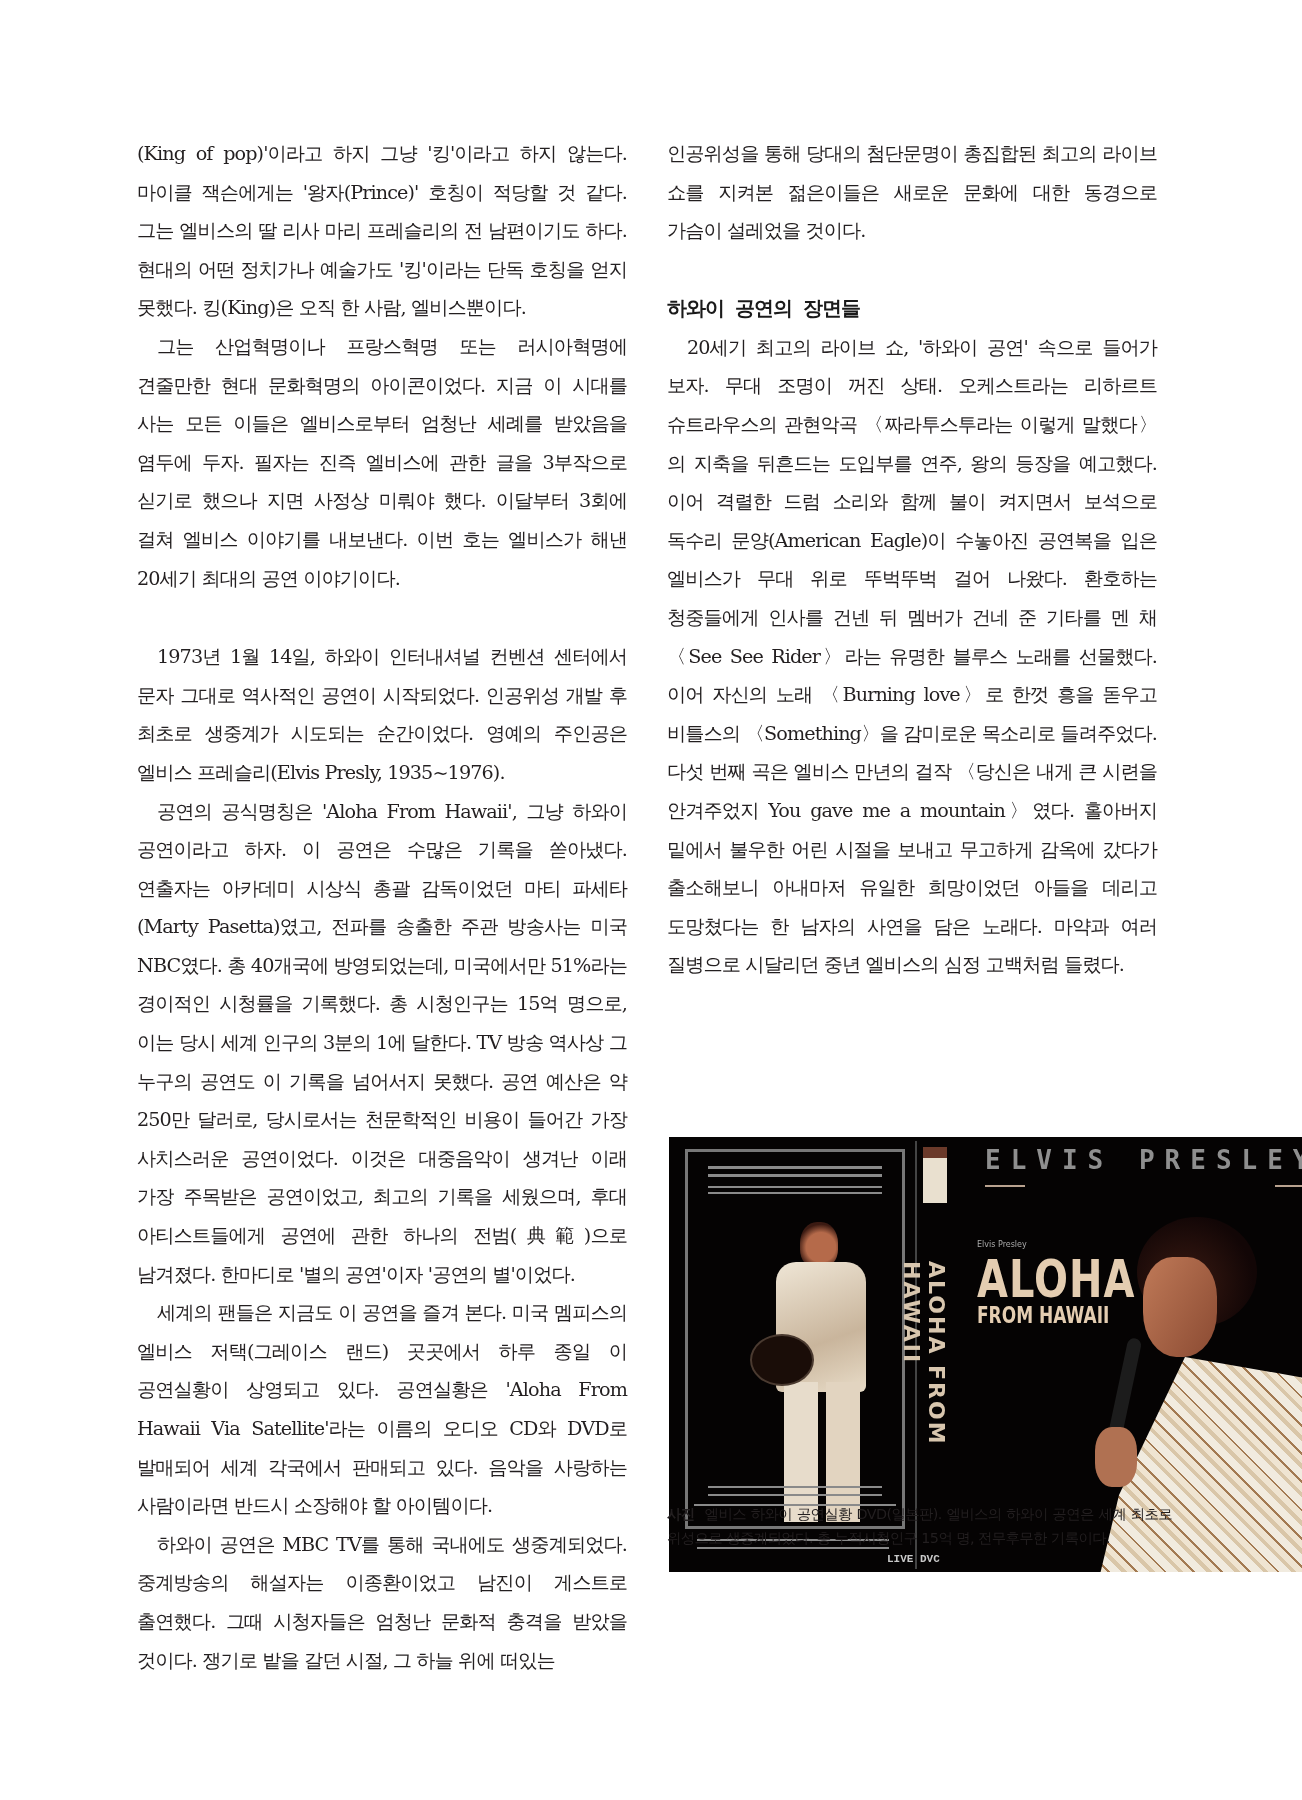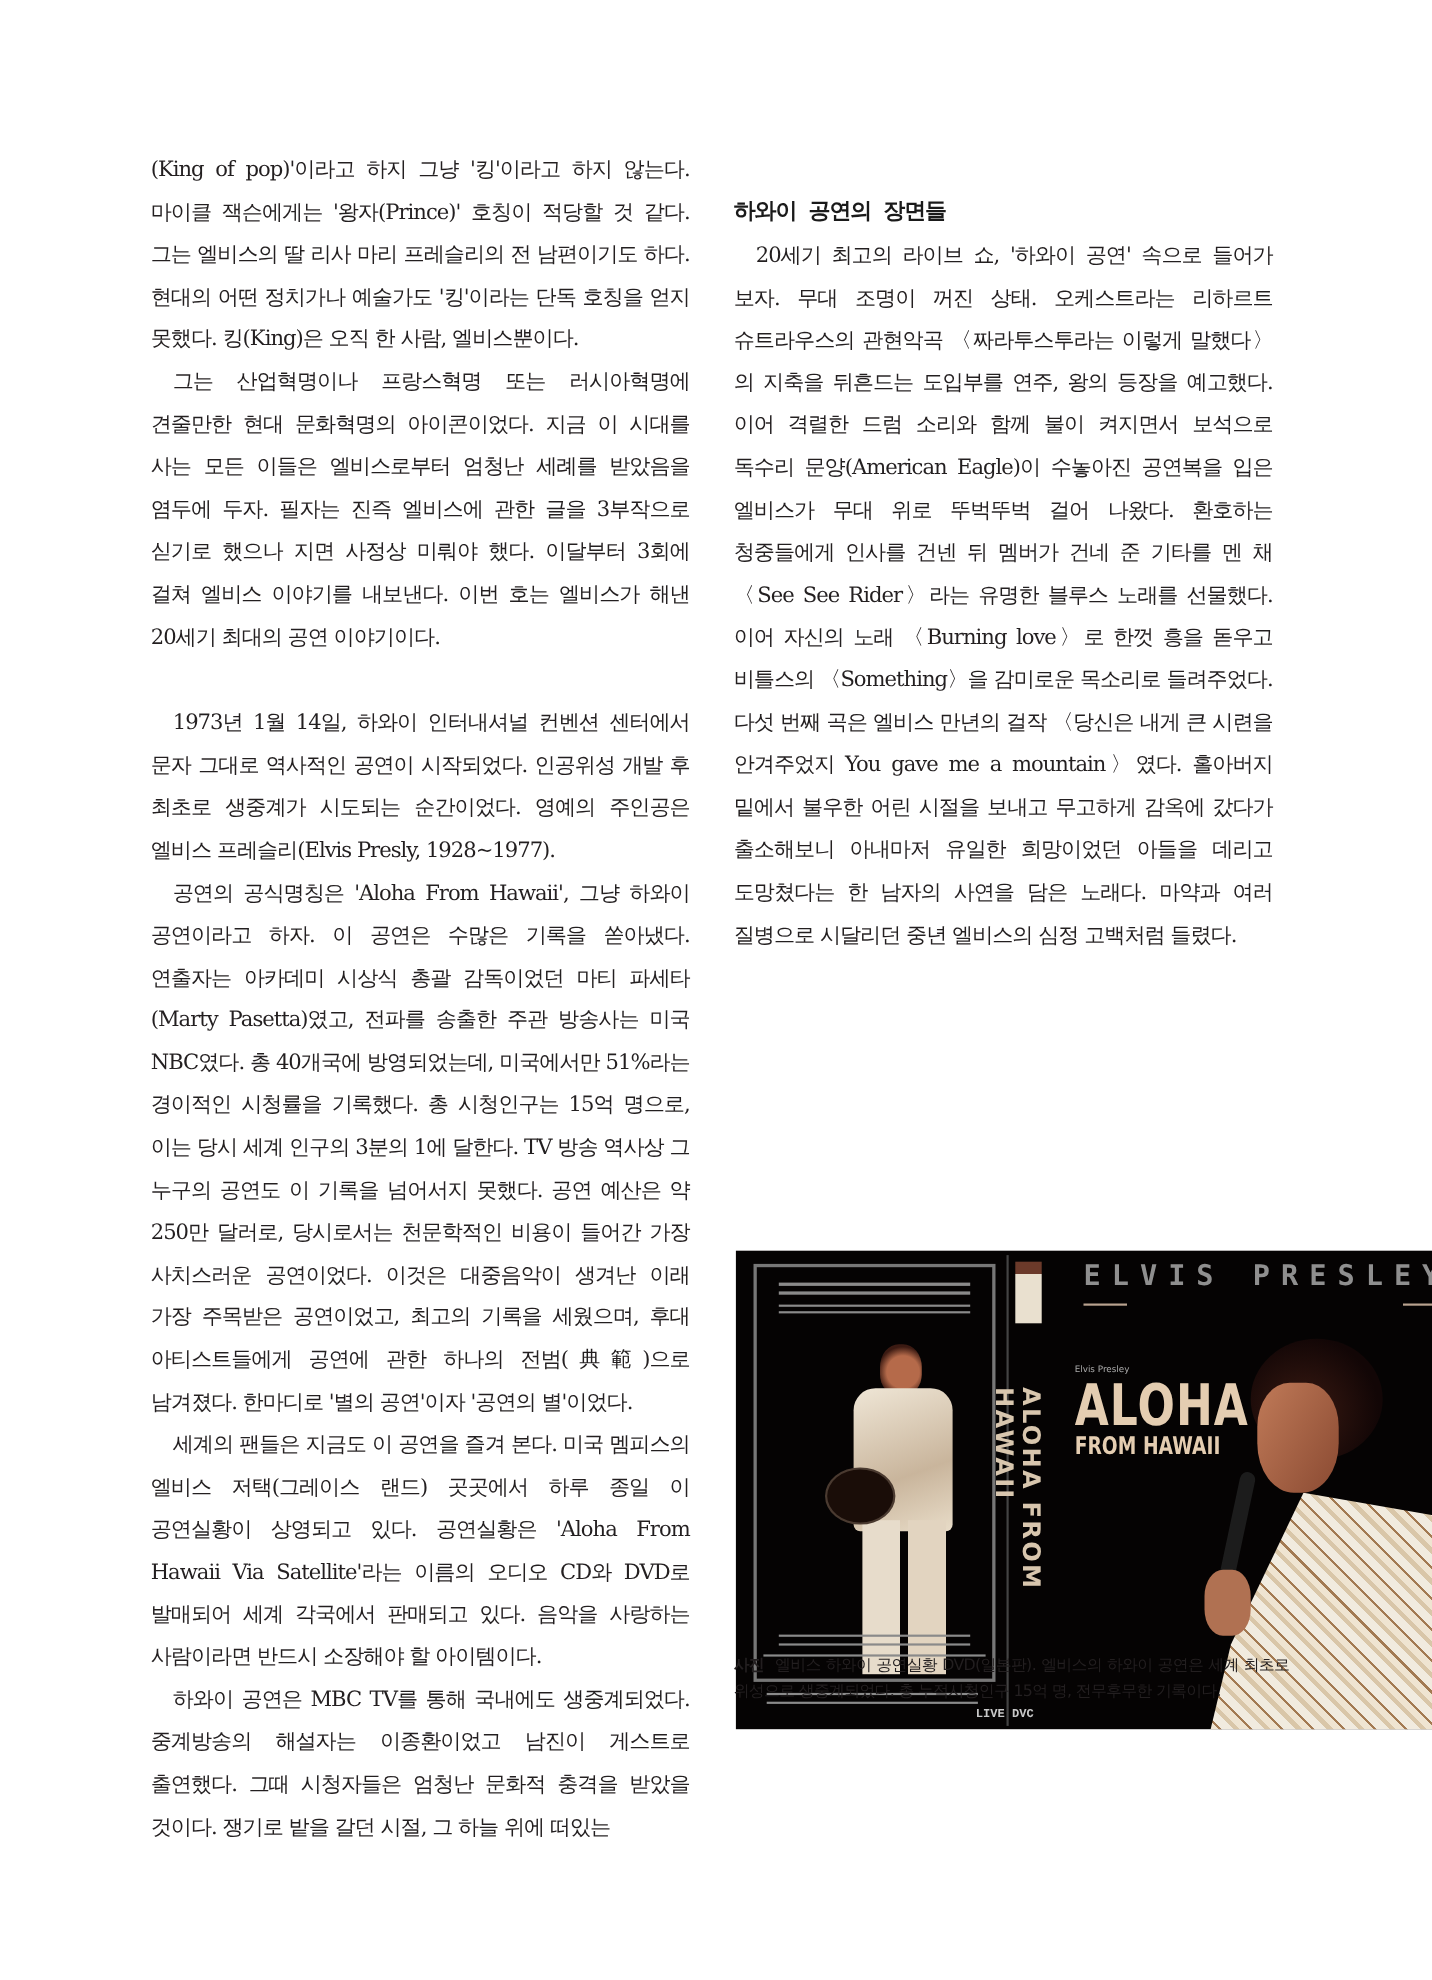--- a/index.html
+++ b/index.html
@@ -74,27 +74,28 @@
 </style>
 </head>
 <body>
 
 <div class="page">
 
   <div class="col col-left">
     <p class="para">(King of pop)'이라고 하지 그냥 '킹'이라고 하지 않는다. 마이클 잭슨에게는 '왕자(Prince)' 호칭이 적당할 것 같다. 그는 엘비스의 딸 리사 마리 프레슬리의 전 남편이기도 하다. 현대의 어떤 정치가나 예술가도 '킹'이라는 단독 호칭을 얻지 못했다. 킹(King)은 오직 한 사람, 엘비스뿐이다.</p>
     <p class="para indent">그는 산업혁명이나 프랑스혁명 또는 러시아혁명에 견줄만한 현대 문화혁명의 아이콘이었다. 지금 이 시대를 사는 모든 이들은 엘비스로부터 엄청난 세례를 받았음을 염두에 두자. 필자는 진즉 엘비스에 관한 글을 3부작으로 싣기로 했으나 지면 사정상 미뤄야 했다. 이달부터 3회에 걸쳐 엘비스 이야기를 내보낸다. 이번 호는 엘비스가 해낸 20세기 최대의 공연 이야기이다.</p>
     <div class="gap"></div>
-    <p class="para indent">1973년 1월 14일, 하와이 인터내셔널 컨벤션 센터에서 문자 그대로 역사적인 공연이 시작되었다. 인공위성 개발 후 최초로 생중계가 시도되는 순간이었다. 영예의 주인공은 엘비스 프레슬리(Elvis Presly, 1928~1977).</p>
+    <p class="para indent">1973년 1월 14일, 하와이 인터내셔널 컨벤션 센터에서 문자 그대로 역사적인 공연이 시작되었다. 인공위성 개발 후 최초로 생중계가 시도되는 순간이었다. 영예의 주인공은 엘비스 프레슬리(Elvis Presly, 1935~1976).</p>
     <p class="para indent">공연의 공식명칭은 'Aloha From Hawaii', 그냥 하와이 공연이라고 하자. 이 공연은 수많은 기록을 쏟아냈다. 연출자는 아카데미 시상식 총괄 감독이었던 마티 파세타(Marty Pasetta)였고, 전파를 송출한 주관 방송사는 미국 NBC였다. 총 40개국에 방영되었는데, 미국에서만 51%라는 경이적인 시청률을 기록했다. 총 시청인구는 15억 명으로, 이는 당시 세계 인구의 3분의 1에 달한다. TV 방송 역사상 그 누구의 공연도 이 기록을 넘어서지 못했다. 공연 예산은 약 250만 달러로, 당시로서는 천문학적인 비용이 들어간 가장 사치스러운 공연이었다. 이것은 대중음악이 생겨난 이래 가장 주목받은 공연이었고, 최고의 기록을 세웠으며, 후대 아티스트들에게 공연에 관한 하나의 전범(典範)으로 남겨졌다. 한마디로 '별의 공연'이자 '공연의 별'이었다.</p>
     <p class="para indent">세계의 팬들은 지금도 이 공연을 즐겨 본다. 미국 멤피스의 엘비스 저택(그레이스 랜드) 곳곳에서 하루 종일 이 공연실황이 상영되고 있다. 공연실황은 'Aloha From Hawaii Via Satellite'라는 이름의 오디오 CD와 DVD로 발매되어 세계 각국에서 판매되고 있다. 음악을 사랑하는 사람이라면 반드시 소장해야 할 아이템이다.</p>
     <p class="para indent">하와이 공연은 MBC TV를 통해 국내에도 생중계되었다. 중계방송의 해설자는 이종환이었고 남진이 게스트로 출연했다. 그때 시청자들은 엄청난 문화적 충격을 받았을 것이다. 쟁기로 밭을 갈던 시절, 그 하늘 위에 떠있는</p>
   </div>
 
   <div class="col col-right">
+    <p class="para">인공위성을 통해 당대의 첨단문명이 총집합된 최고의 라이브 쇼를 지켜본 젊은이들은 새로운 문화에 대한 동경으로 가슴이 설레었을 것이다.</p>
     <div class="gap"></div>
     <h2 class="heading">하와이 공연의 장면들</h2>
     <p class="para indent">20세기 최고의 라이브 쇼, '하와이 공연' 속으로 들어가 보자. 무대 조명이 꺼진 상태. 오케스트라는 리하르트 슈트라우스의 관현악곡 〈짜라투스투라는 이렇게 말했다〉의 지축을 뒤흔드는 도입부를 연주, 왕의 등장을 예고했다. 이어 격렬한 드럼 소리와 함께 불이 켜지면서 보석으로 독수리 문양(American Eagle)이 수놓아진 공연복을 입은 엘비스가 무대 위로 뚜벅뚜벅 걸어 나왔다. 환호하는 청중들에게 인사를 건넨 뒤 멤버가 건네 준 기타를 멘 채 〈See See Rider〉라는 유명한 블루스 노래를 선물했다. 이어 자신의 노래 〈Burning love〉로 한껏 흥을 돋우고 비틀스의 〈Something〉을 감미로운 목소리로 들려주었다. 다섯 번째 곡은 엘비스 만년의 걸작 〈당신은 내게 큰 시련을 안겨주었지 You gave me a mountain〉였다. 홀아버지 밑에서 불우한 어린 시절을 보내고 무고하게 감옥에 갔다가 출소해보니 아내마저 유일한 희망이었던 아들을 데리고 도망쳤다는 한 남자의 사연을 담은 노래다. 마약과 여러 질병으로 시달리던 중년 엘비스의 심정 고백처럼 들렸다.</p>
   </div>
 
   <div class="figure">
     <div class="cover-back">
       <div class="frame">
         <div class="blurb" style="top:14px"></div>
         <div class="blurb" style="top:22px"></div>

